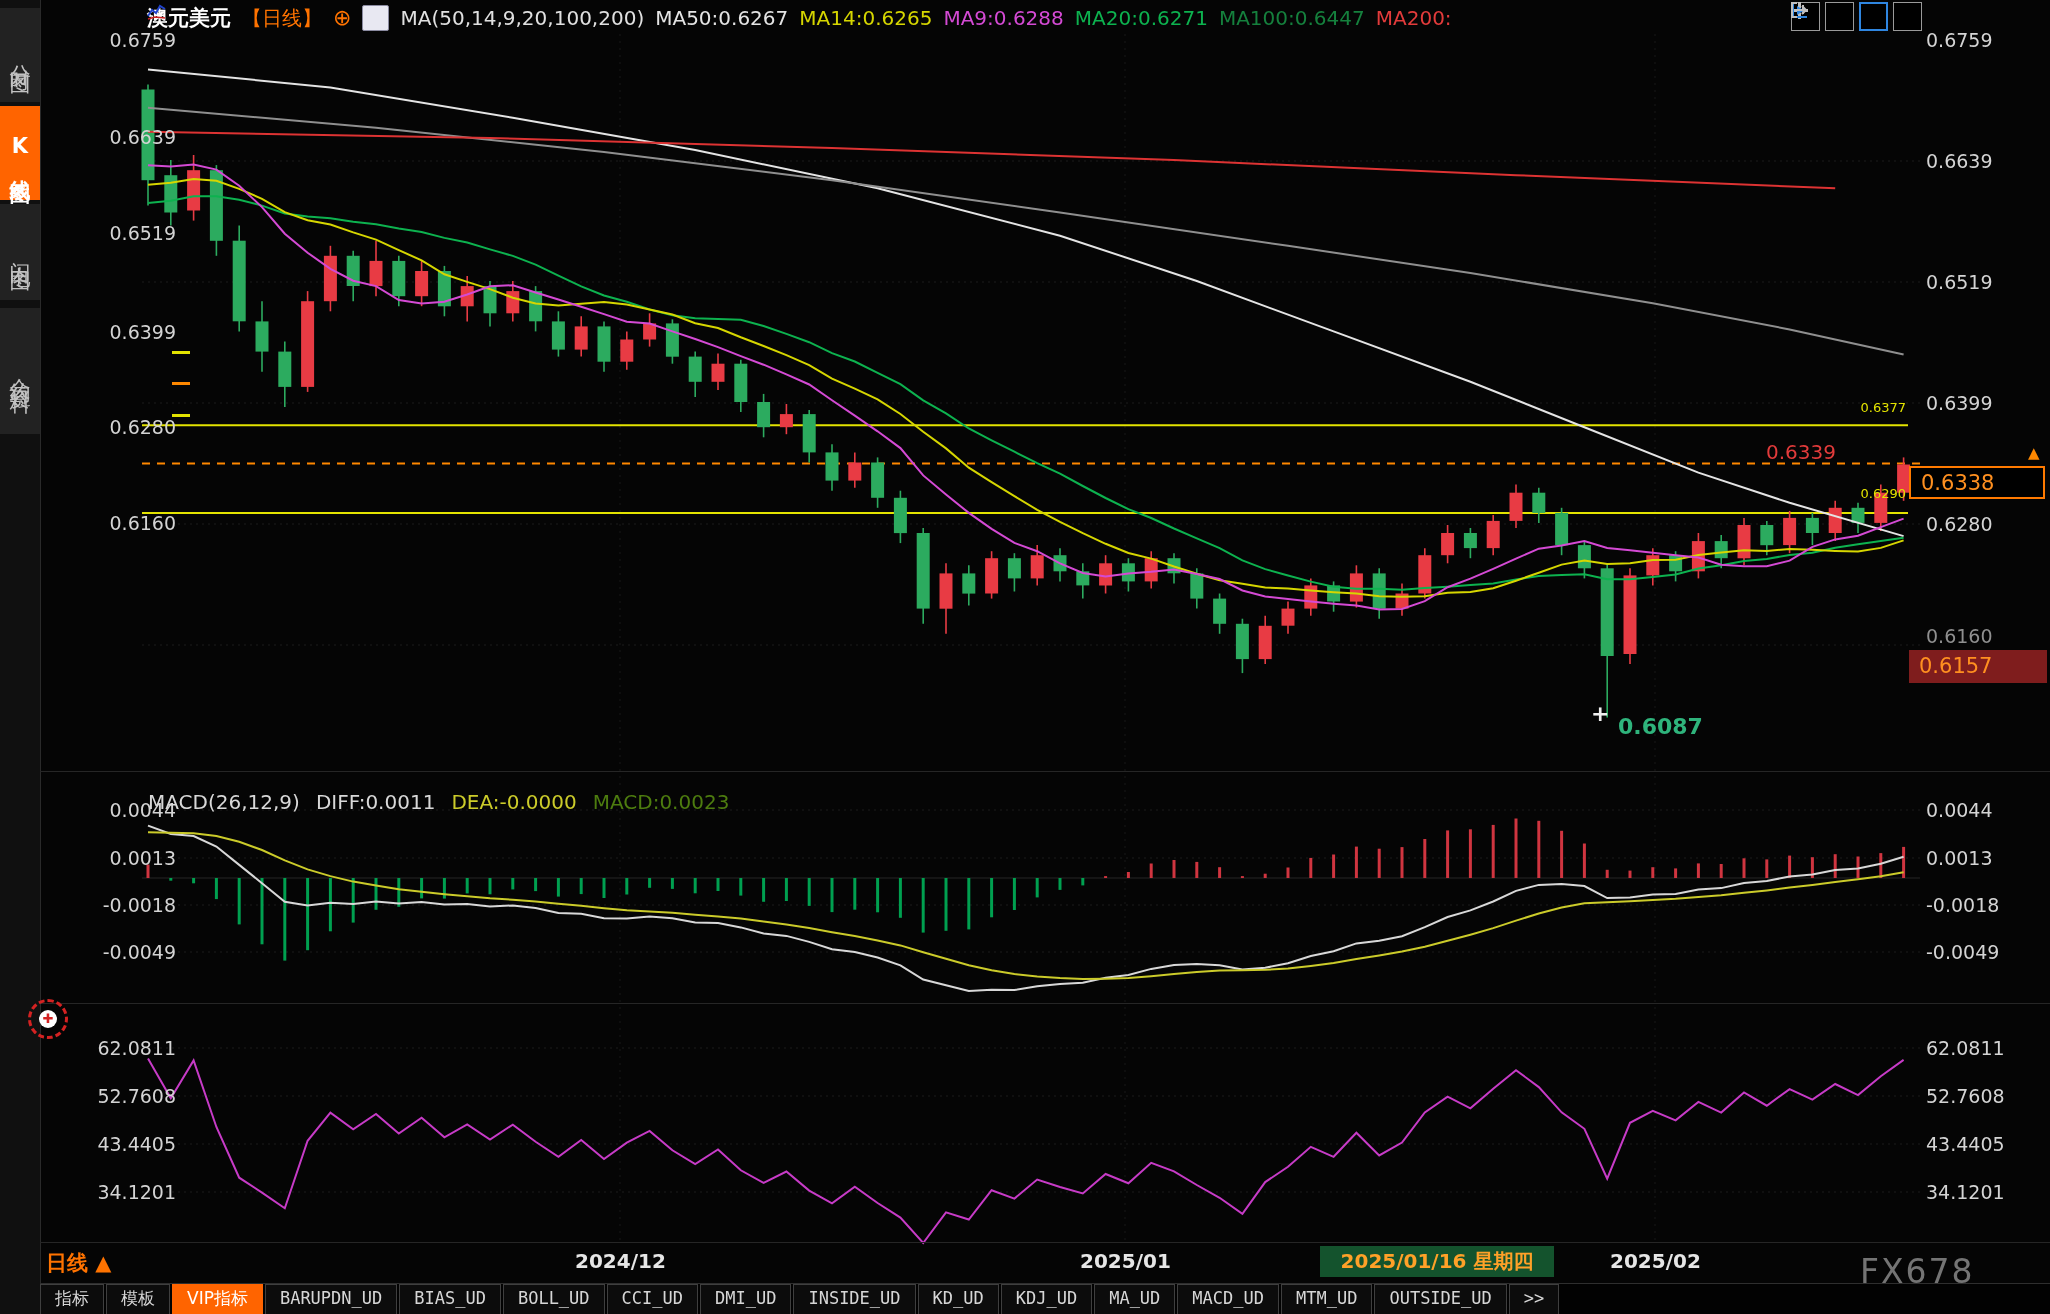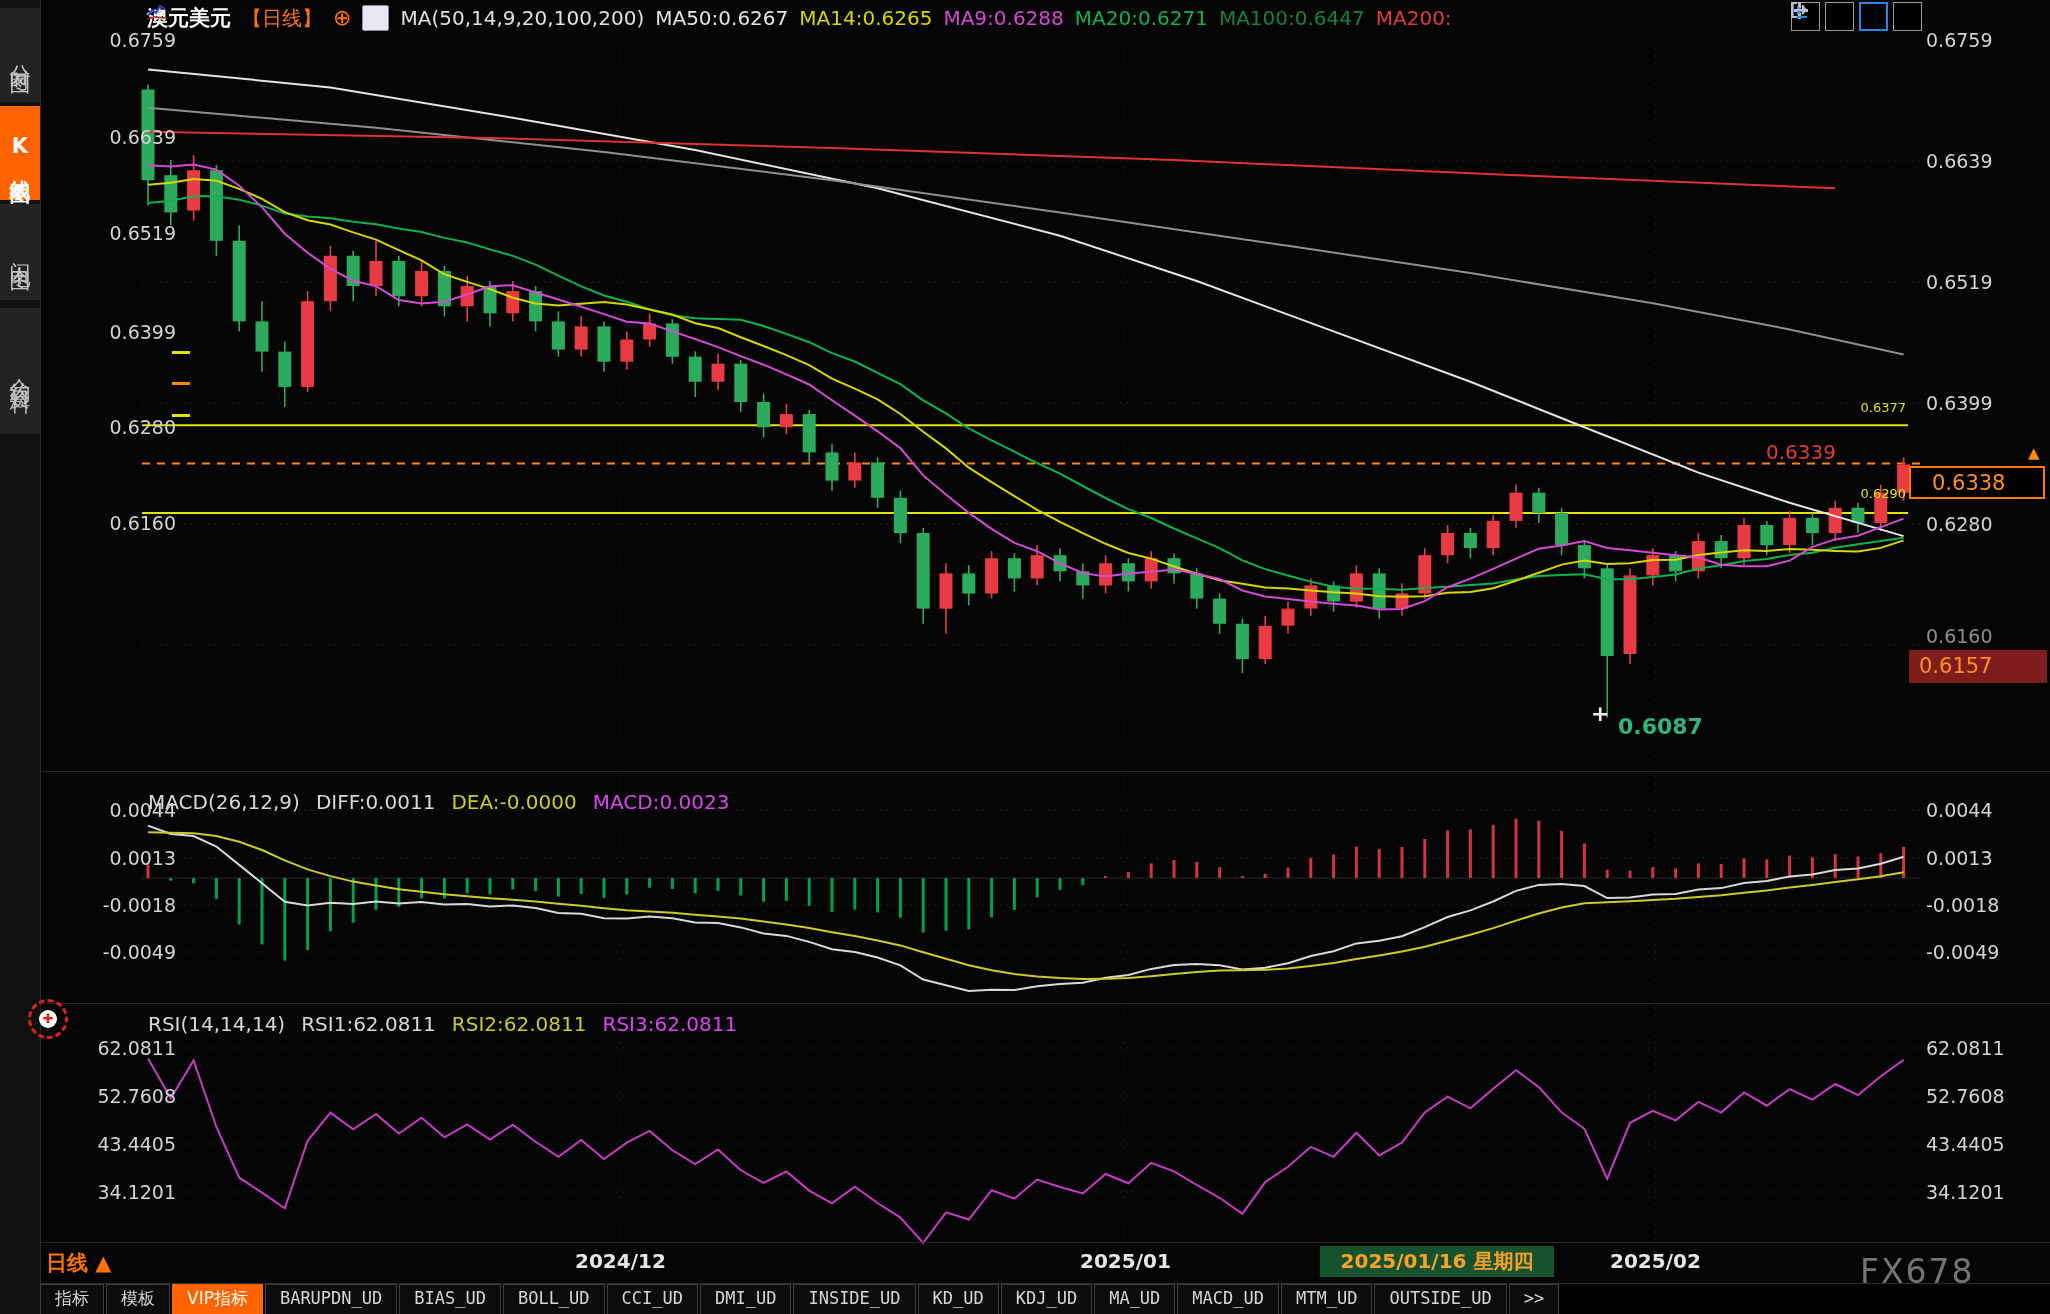--- a/index.html
+++ b/index.html
@@ -24,29 +24,29 @@
   .tr-ic.active{border:2px solid #2f86e0;width:25px;height:25px;}
   
   .axlbl{position:absolute;font-size:19px;color:#d4d4d4;line-height:24px;}
   .axlbl.ar{width:118px;text-align:right;left:58px;}
   .axlbl.al{left:1926px;width:120px;text-align:left;}
   .axlbl.dim{color:#8f8f8f;}
   
   .ylbl{position:absolute;font-size:13px;color:#e3e300;width:100px;text-align:right;}
   #lbl-alert{position:absolute;font-size:20px;color:#e23b3b;}
   #box-current{position:absolute;left:1909px;width:136px;height:33px;background:#000;border:2px solid #ff7a00;
-    color:#ff9020;font-size:21px;line-height:31px;padding-left:21px;box-sizing:border-box;}
+    color:#ff9020;font-size:21px;line-height:31px;padding-left:10px;box-sizing:border-box;}
   #box-low{position:absolute;left:1909px;width:138px;height:33px;background:#7f1d1d;
     color:#ff9020;font-size:21px;line-height:33px;padding-left:10px;box-sizing:border-box;}
   #lbl-wicklow{position:absolute;color:#2fb47c;font-size:22px;font-weight:bold;}
   #wick-cross{position:absolute;color:#f0f0f0;font-size:22px;font-weight:bold;}
   #alert-arrow{position:absolute;color:#ff8800;font-size:15px;line-height:15px;}
   
   .ind-header{position:absolute;left:148px;display:flex;gap:16px;font-size:20px;white-space:nowrap;}
-  .wht{color:#d8d8d8;} .ylw{color:#cbcb2a;} .mag{color:#d946ef;}
+  .wht{color:#d8d8d8;} .ylw{color:#cbcb2a;} .mag{color:#4d7c0f;}
   
   #sun-icon{position:absolute;left:28px;top:999px;width:34px;height:34px;border:3px dashed #d42222;border-radius:50%;
     display:flex;align-items:center;justify-content:center;background:transparent;}
   #sun-icon .core{width:18px;height:18px;background:#fff;border-radius:50%;display:flex;align-items:center;justify-content:center;
     color:#d42222;font-size:13px;font-weight:bold;line-height:18px;}
   
   .xdate{position:absolute;top:1249px;font-size:20px;font-weight:bold;color:#e6e6e6;}
   #xdate-hl{position:absolute;top:1246px;left:1320px;width:234px;height:31px;background:#14532d;color:#ffa128;
     font-size:20px;font-weight:bold;text-align:center;line-height:31px;}
   #period-btn{position:absolute;left:46px;top:1249px;color:#ff7300;font-size:21px;font-weight:bold;cursor:pointer;}
@@ -437,26 +437,20 @@
   <div class="ind-header" style="top:790px;">
     <span class="wht">MACD(26,12,9)</span>
     <span class="wht">DIFF:0.0011</span>
     <span class="ylw">DEA:-0.0000</span>
     <span class="mag">MACD:0.0023</span>
   </div>
 
   <div id="sun-icon">
       <span class="core">✚</span>
     </div>
-  <div class="ind-header" style="top:1012px;">
-    <span class="wht">RSI(14,14,14)</span>
-    <span class="wht">RSI1:62.0811</span>
-    <span class="ylw">RSI2:62.0811</span>
-    <span class="mag">RSI3:62.0811</span>
-  </div>
 
   <div id="period-btn">日线 ▲</div>
   <div class="xdate" style="left:575px;">2024/12</div>
   <div class="xdate" style="left:1080px;">2025/01</div>
   <div id="xdate-hl">2025/01/16 星期四</div>
   <div class="xdate" style="left:1610px;">2025/02</div>
   <div id="watermark">FX678</div>
 
   <div id="tabs">
       <span class="tab">指标</span>

